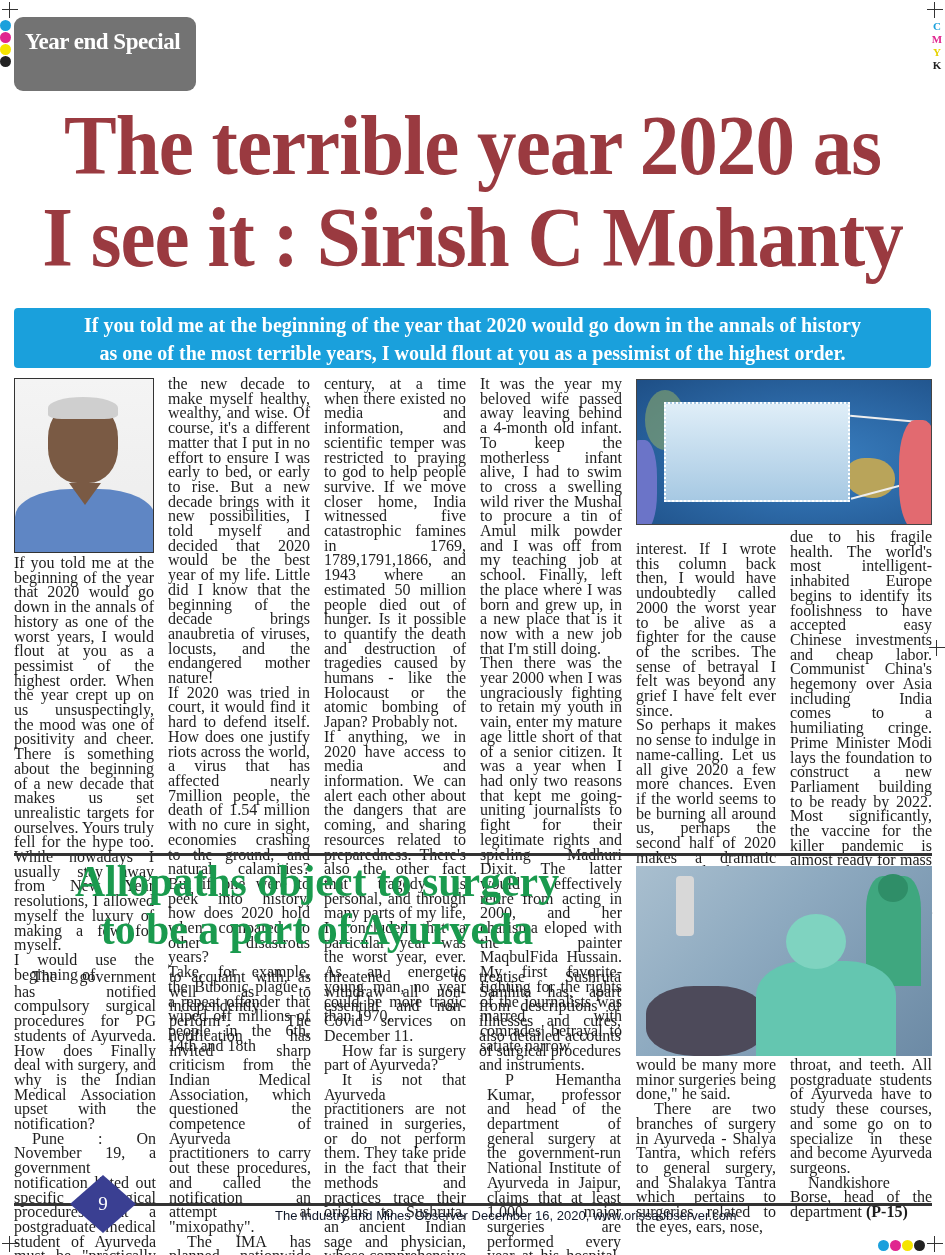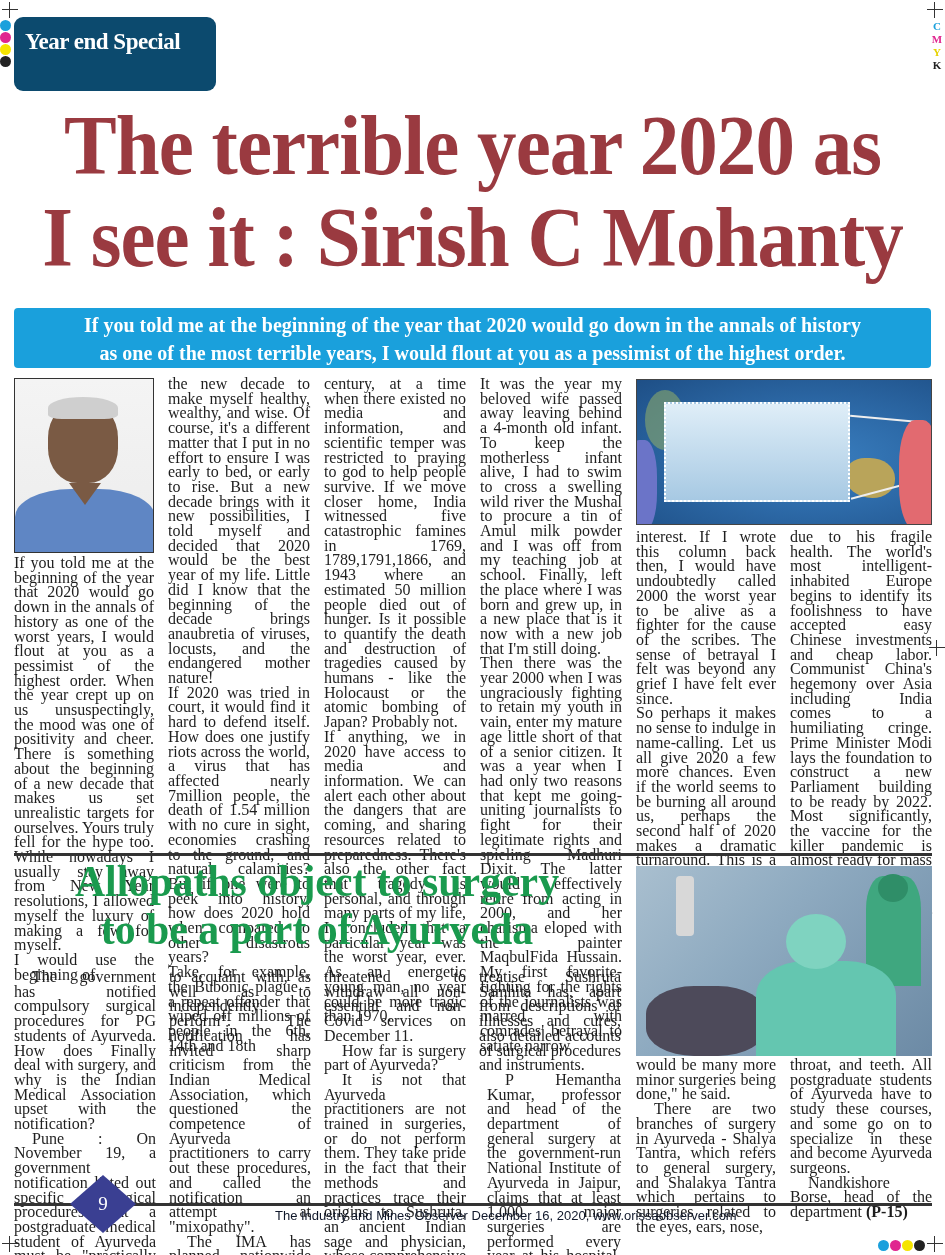--- a/index.html
+++ b/index.html
@@ -11,22 +11,22 @@
   .reg-mark::before { left: 7px; top: 0; width: 1px; height: 16px; }
   .reg-mark::after { top: 7px; left: 0; height: 1px; width: 16px; }
 
   .dots { position: absolute; display: flex; gap: 1px; }
   .dots.vertical { flex-direction: column; }
   .dot { width: 11px; height: 11px; border-radius: 50%; }
 
   .cmyk-letters { position: absolute; font-family: "Liberation Serif", serif; font-weight: bold; font-size: 11px; line-height: 13px; text-align: center; }
 
   .badge {
-    position: absolute; left: 14px; top: 17px; width: 202px; height: 74px;
-    background: #0c4a6e; border-radius: 9px; color: #fff;
+    position: absolute; left: 14px; top: 17px; width: 182px; height: 74px;
+    background: #737373; border-radius: 9px; color: #fff;
     font-family: "Liberation Serif", serif; font-weight: bold; font-size: 23px;
     padding: 12px 0 0 11px; letter-spacing: -0.5px;
   }
 
   .headline {
     position: absolute; left: 0; top: 100px; width: 945px; text-align: center;
     color: #9a3a40; font-family: "Liberation Serif", serif; font-weight: bold;
     font-size: 84px; line-height: 92px; letter-spacing: -1px;
     transform: scaleX(0.94); transform-origin: center;
   }
@@ -161,21 +161,21 @@
 <div class="globe-img">
   <div class="land2"></div>
   <div class="land1"></div>
   <div class="mask"></div>
   <div class="strap1"></div>
   <div class="strap2"></div>
   <div class="glove-l"></div>
   <div class="glove-r"></div>
 </div>
 
-<div class="col" style="left:636px;top:530px;width:140px;">
+<div class="col" style="left:636px;top:542px;width:140px;">
   <p>interest. If I wrote this column back then, I would have undoubtedly called 2000 the worst year to be alive as a fighter for the cause of the scribes. The sense of betrayal I felt was beyond any grief I have felt ever since.</p>
   <p>So perhaps it makes no sense to indulge in name-calling. Let us all give 2020 a few more chances. Even if the world seems to be burning all around us, perhaps the second half of 2020 makes a dramatic turnaround. This is a leap year, after all, the year the Americans chose their new government, while Japan's longest-serving Prime Minister Shinz? Abe retires</p>
 </div>
 <div class="col" style="left:790px;top:530px;width:142px;">
   <p>
     <span>due to his fragile health. The world's most intelligent-inhabited Europe begins to identify its foolishness to have accepted easy Chinese investments and cheap labor. Communist China's hegemony over Asia including India comes to a humiliating cringe. Prime Minister Modi lays the foundation to construct a new Parliament building to be ready by 2022. Most significantly, the vaccine for the killer pandemic is almost ready for mass immunization across the globe, and for that 2020 would go down in the annals of history. Maybe what 2020 gives is a leap of faith from our side!</span>
     <span class="end-mark"></span>
   </p>
 </div>
 

